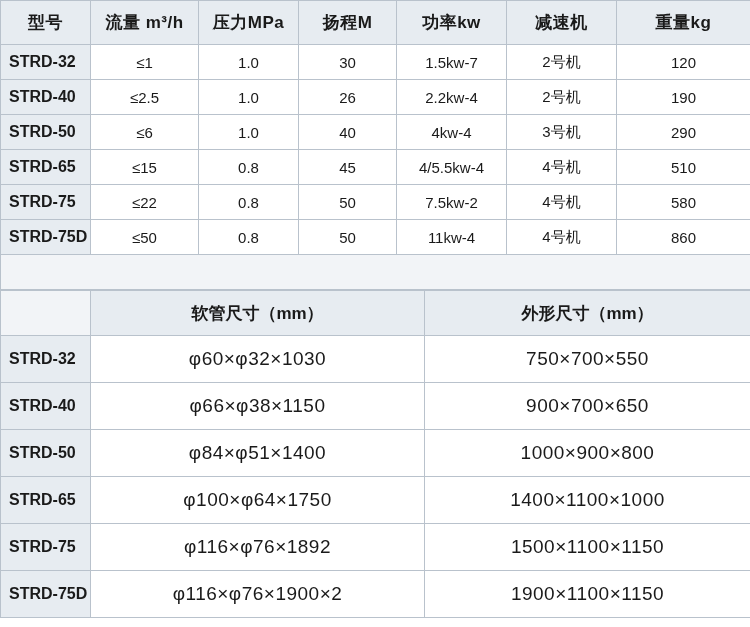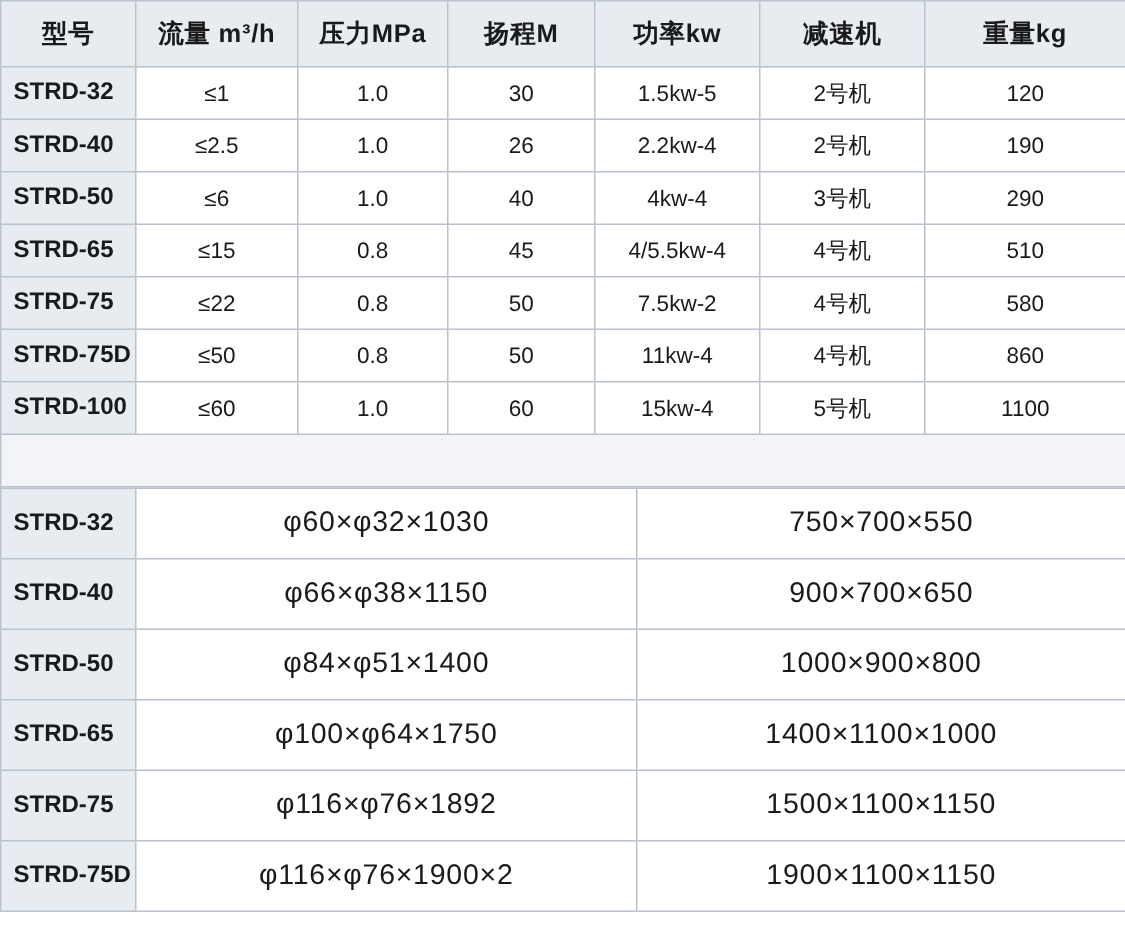--- a/index.html
+++ b/index.html
@@ -114,21 +114,21 @@
         <td>功率kw</td>
         <td>减速机</td>
         <td>重量kg</td>
       </tr>
 
       <tr>
         <td class="model-cell">STRD-32</td>
         <td class="data-cell">≤1</td>
         <td class="data-cell">1.0</td>
         <td class="data-cell">30</td>
-        <td class="data-cell">1.5kw-5</td>
+        <td class="data-cell">1.5kw-7</td>
         <td class="data-cell">2号机</td>
         <td class="data-cell">120</td>
       </tr>
 
       <tr>
         <td class="model-cell">STRD-40</td>
         <td class="data-cell">≤2.5</td>
         <td class="data-cell">1.0</td>
         <td class="data-cell">26</td>
         <td class="data-cell">2.2kw-4</td>
@@ -169,43 +169,39 @@
       <tr>
         <td class="model-cell">STRD-75D</td>
         <td class="data-cell">≤50</td>
         <td class="data-cell">0.8</td>
         <td class="data-cell">50</td>
         <td class="data-cell">11kw-4</td>
         <td class="data-cell">4号机</td>
         <td class="data-cell">860</td>
       </tr>
 
-      <tr>
-        <td class="model-cell">STRD-100</td>
-        <td class="data-cell">≤60</td>
-        <td class="data-cell">1.0</td>
-        <td class="data-cell">60</td>
-        <td class="data-cell">15kw-4</td>
-        <td class="data-cell">5号机</td>
-        <td class="data-cell">1100</td>
-      </tr>
 
       <tr class="spacer-row">
         <td colspan="7"></td>
       </tr>
     </tbody>
   </table>
 
   <table class="dim-table">
     <colgroup>
       <col style="width:90px">
       <col style="width:334px">
       <col style="width:326px">
     </colgroup>
     <tbody>
+      <tr class="dim-head-row">
+        <td class="blank-head"></td>
+        <td>软管尺寸（mm）</td>
+        <td>外形尺寸（mm）</td>
+      </tr>
 
       <tr>
         <td class="dim-model">STRD-32</td>
         <td class="dim-cell nowrap">φ60×φ32×1030</td>
         <td class="dim-cell nowrap">750×700×550</td>
       </tr>
 
       <tr>
         <td class="dim-model">STRD-40</td>
         <td class="dim-cell nowrap">φ66×φ38×1150</td>

